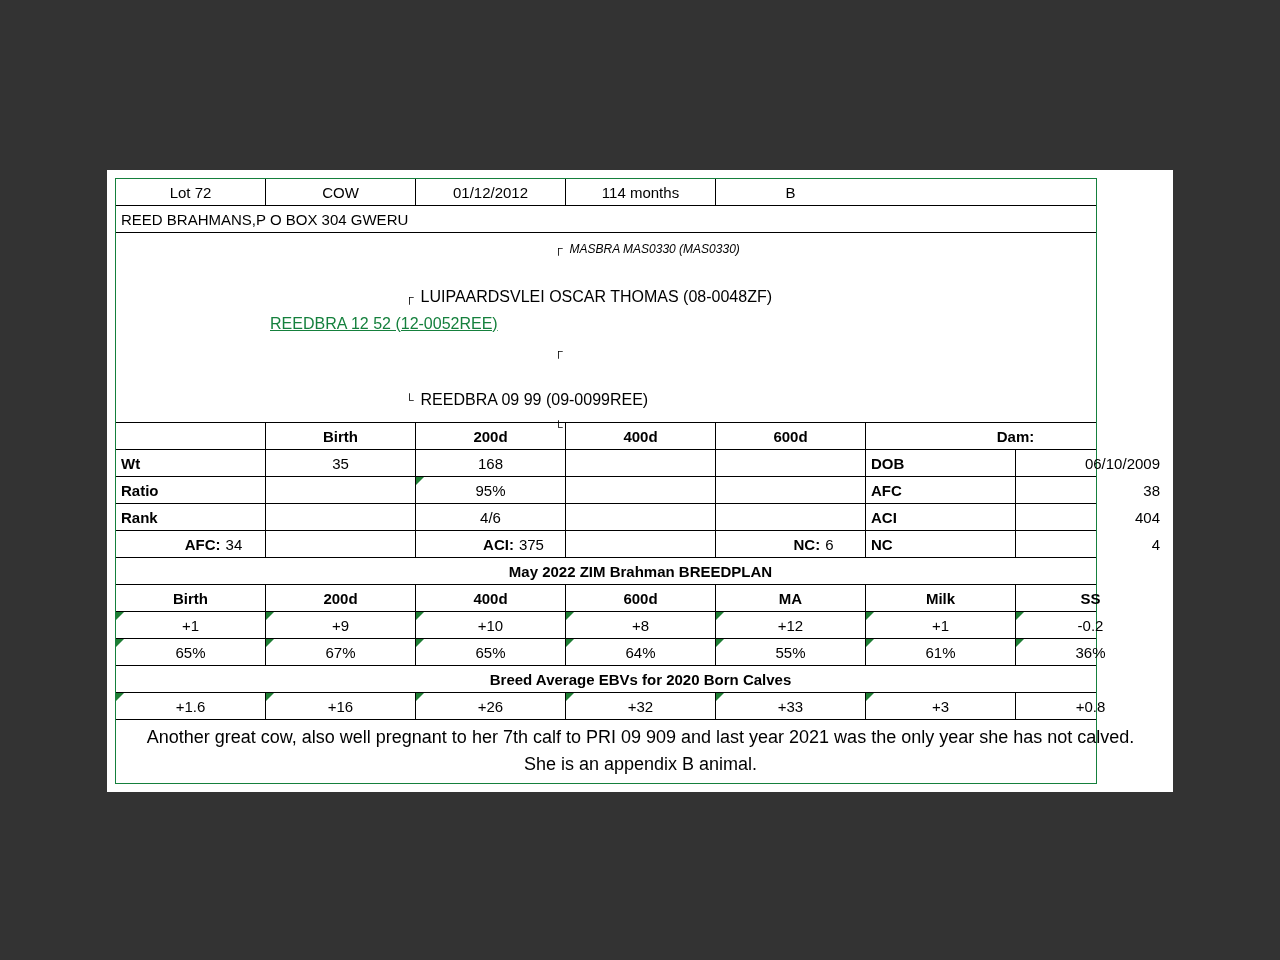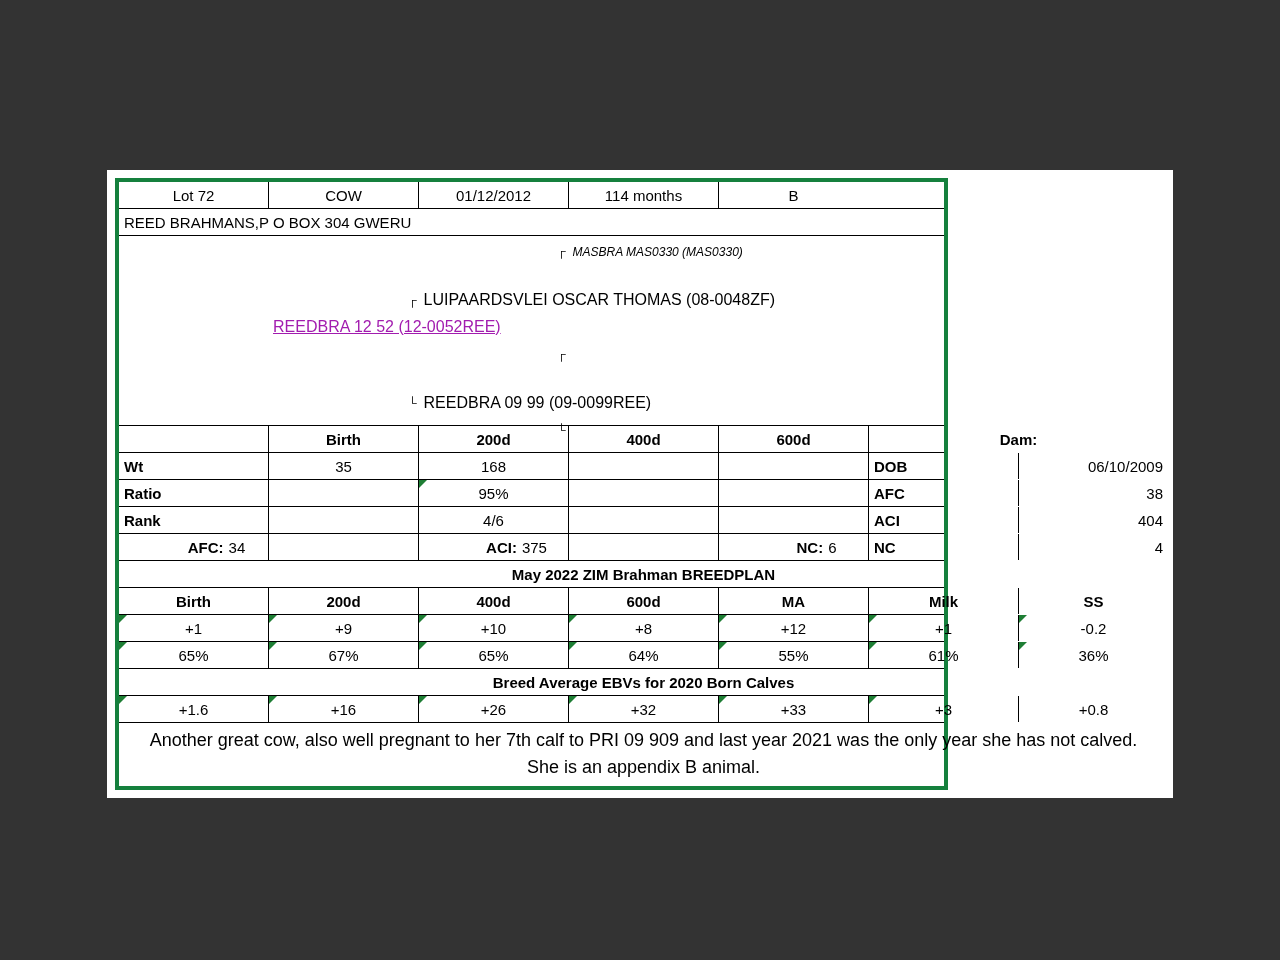--- a/index.html
+++ b/index.html
@@ -8,21 +8,21 @@
     background:#333333;
     font-family:"Liberation Sans", sans-serif;
     position:relative;
     overflow:hidden;
     color:#000;
   }
   .card {
     position:absolute; left:107px; top:170px;
     width:1066px; background:#ffffff; padding:8px;
   }
-  .sheet { width:833px; border:4px solid #15803d; font-size:15px; }
+  .sheet { width:982px; border:1px solid #15803d; font-size:15px; }
   .row {
     display:grid;
     grid-template-columns:149px 150px 150px 150px 150px 150px 150px;
     height:27px;
     border-bottom:1px solid #000;
   }
   .row:last-child { border-bottom:none; }
   .c {
     position:relative; display:flex; align-items:center; justify-content:center;
     white-space:nowrap; overflow:hidden;
@@ -36,21 +36,21 @@
   .gap { margin-right:5px;margin-left:46px; }
   .banner { background:#000000; color:#ffffff; font-weight:bold; font-size:16px; }
   .ped-row { height:190px; }
   .pedcell { grid-column: span 7; position:relative; padding-top:1px; }
   .pline { height:27px; line-height:27px; white-space:nowrap; font-size:16px; }
   .i1 { padding-left:154px; }
   .i2 { padding-left:289px;margin-top:22px; }
   .i3 { padding-left:438px; }
   .br { display:inline-block; margin-right:7px; font-size:12px; vertical-align:1px; }
   .it { font-style:italic; font-size:12px; }
-  .link { color:#a21caf; text-decoration:underline; cursor:pointer;margin-top:12px; }
+  .link { color:#15803d; text-decoration:underline; cursor:pointer;margin-top:12px; }
   .flag {
     position:absolute; top:0; left:0; width:0; height:0;
     border-style:solid; border-width:8px 8px 0 0;
     border-color:#1e7e34 transparent transparent transparent;
   }
   .notes-row { height:63px; }
   .notes { grid-column: span 7; display:block; text-align:center; padding-top:4px; font-size:18px; }
   .notes div { line-height:27px; }
 </style>
 </head>

